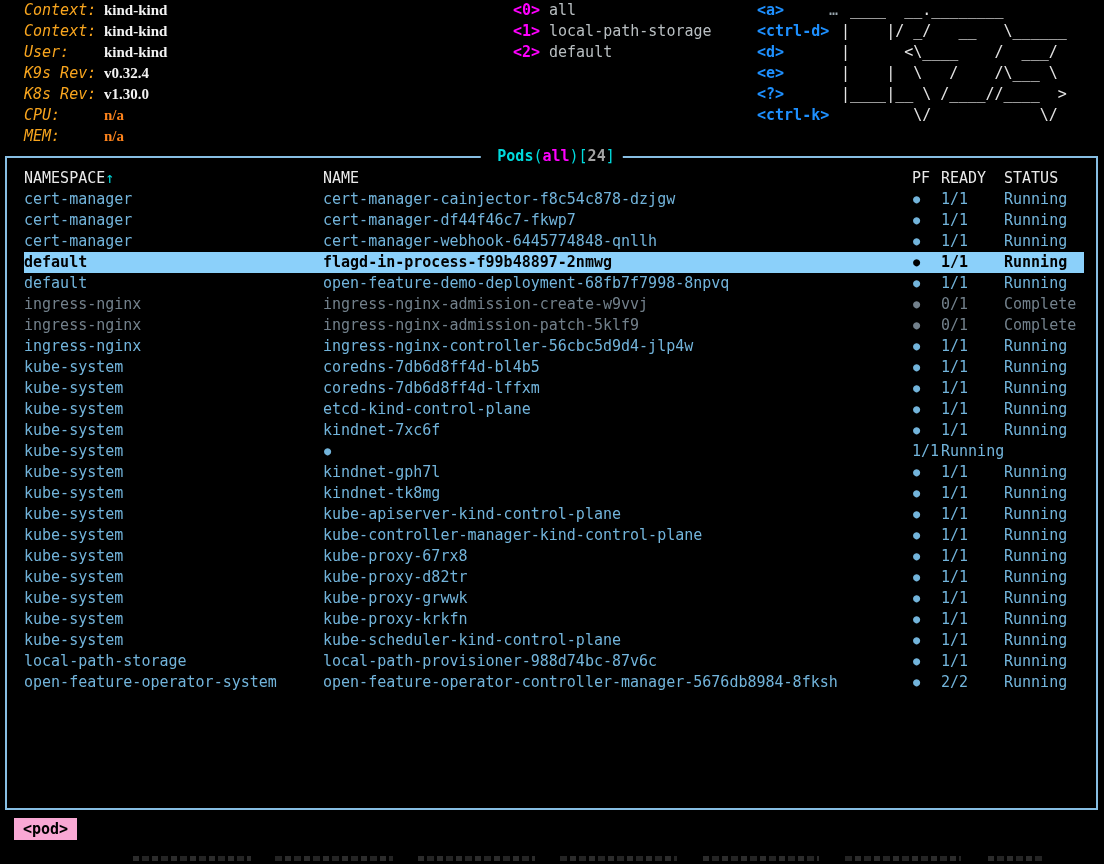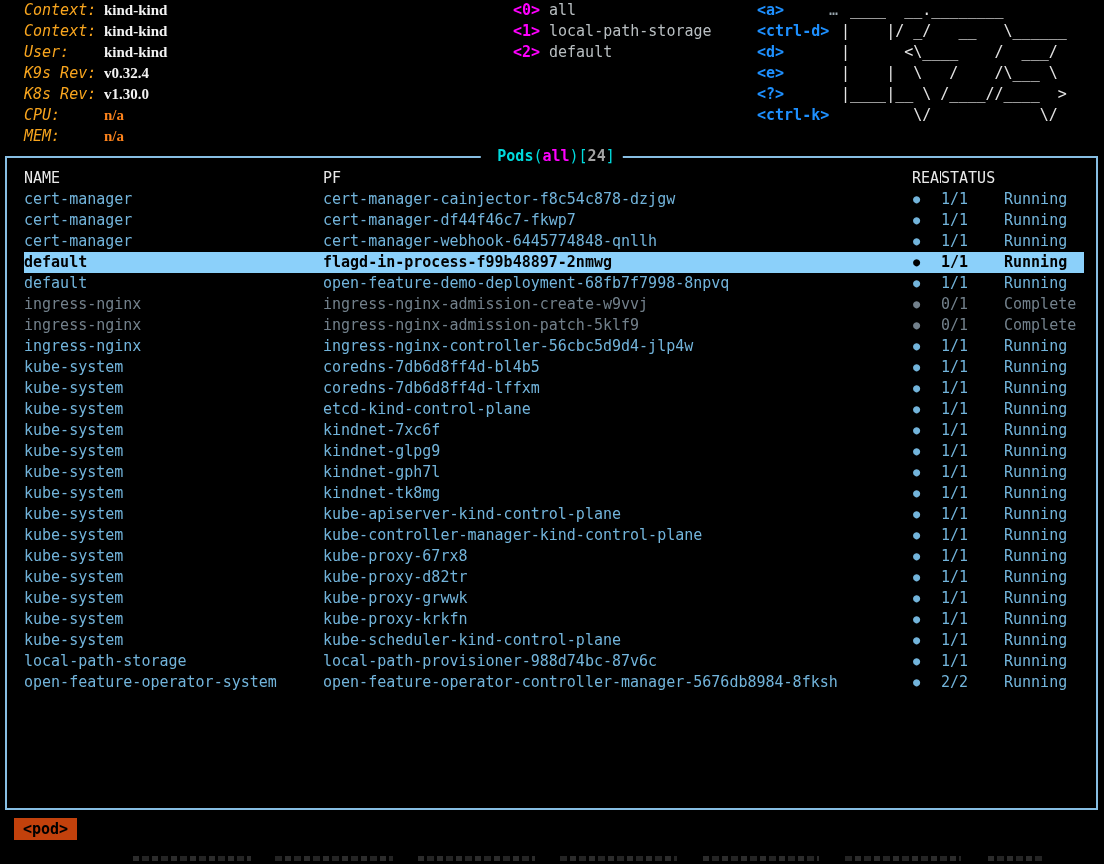--- a/index.html
+++ b/index.html
@@ -50,21 +50,21 @@
   .trow.header { color:#e9e9e9; }
   .sort-arrow { color:#00dadd; }
   .trow.selected { background:#8bd0fa; color:#000; font-weight:bold; }
   .trow.completed { color:#72808b; }
   .cell { overflow:hidden; }
   .c-pf { font-size:12px; line-height:21px; padding-left:1px; }
 
   
   .crumb {
     position:absolute; left:14px; top:818px; height:22px; line-height:22px;
-    background:#c2410c; color:#000; font-weight:bold; padding:0 9px;
+    background:#f9a8d4; color:#000; font-weight:bold; padding:0 9px;
   }
   .clipped-line {
     position:absolute; left:133px; top:856px; width:912px; height:5px;
     background:
       repeating-linear-gradient(90deg, transparent 0 118px, #000 118px 142px),
       repeating-linear-gradient(90deg, #343434 0 6px, transparent 6px 9px,
                                 #2b2b2b 9px 16px, transparent 16px 19px);
     opacity:.85;
   }
 </style>
@@ -107,20 +107,21 @@
     <div>|    |  \   /    /\___ \ </div>
     <div>|____|__ \ /____//____  &gt;</div>
     <div>        \/            \/ </div>
   </div>
 
   <div class="panel">
     <div class="panel-title"><span class="t-res">Pods</span><span class="t-punc">(</span><span class="t-ns">all</span><span class="t-punc">)</span><span class="t-punc">[</span><span class="t-count">24</span><span class="t-punc">]</span></div>
 
     <div class="table">
       <div class="trow header">
+        <span class="cell"><span>NAMESPACE</span><span class="sort-arrow">↑</span></span>
         <span class="cell">NAME</span>
         <span class="cell">PF</span>
         <span class="cell">READY</span>
         <span class="cell">STATUS</span>
       </div>
       <div>
           <div class="trow normal">
             <span class="cell c-namespace">cert-manager</span>
             <span class="cell c-name">cert-manager-cainjector-f8c54c878-dzjgw</span>
             <span class="cell c-pf">●</span>
@@ -199,21 +200,20 @@
           </div>
           <div class="trow normal">
             <span class="cell c-namespace">kube-system</span>
             <span class="cell c-name">kindnet-7xc6f</span>
             <span class="cell c-pf">●</span>
             <span class="cell c-ready">1/1</span>
             <span class="cell c-status">Running</span>
           </div>
           <div class="trow normal">
             <span class="cell c-namespace">kube-system</span>
-            <span class="cell c-name">kindnet-glpg9</span>
             <span class="cell c-pf">●</span>
             <span class="cell c-ready">1/1</span>
             <span class="cell c-status">Running</span>
           </div>
           <div class="trow normal">
             <span class="cell c-namespace">kube-system</span>
             <span class="cell c-name">kindnet-gph7l</span>
             <span class="cell c-pf">●</span>
             <span class="cell c-ready">1/1</span>
             <span class="cell c-status">Running</span>

